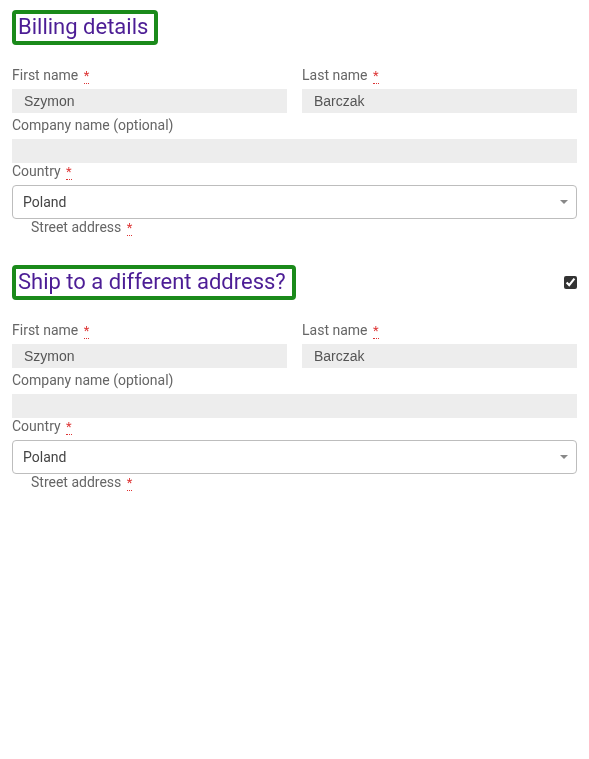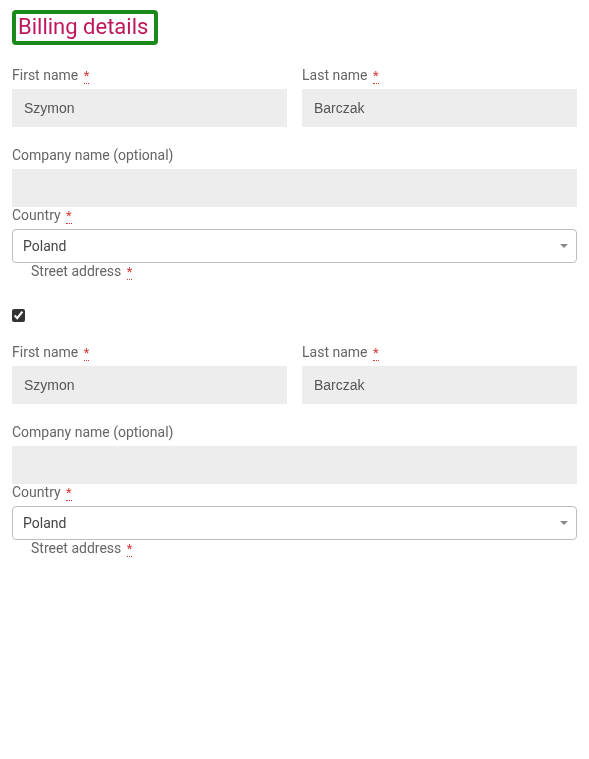--- a/index.html
+++ b/index.html
@@ -6,66 +6,66 @@
     body {
       font-family: -apple-system, BlinkMacSystemFont, "Segoe UI", Roboto, "Helvetica Neue", Arial, sans-serif;
       background: #fff;
       width: 589px;
       color: #555;
       padding: 10px 12px;
     }
     .section-heading {
       font-size: 22px;
       font-weight: 400;
-      color: #be185d;
+      color: #4c1d95;
       display: inline-block;
       border: 4px solid #1a8a1a;
       border-radius: 4px;
       padding: 0 6px 2px 2px;
       margin-bottom: 22px;
     }
     .form-row {
       display: flex;
       gap: 15px;
-      margin-bottom: 20px;
+      margin-bottom: 4px;
     }
     .form-col-half { flex: 1; }
     .form-col-full { width: 100%; }
     label {
       display: block;
       font-size: 14px;
       color: #666;
       margin-bottom: 6px;
     }
     .req {
       color: #d33;
       border-bottom: 1px dotted #d33;
       font-size: 13px;
       margin-left: 2px;
     }
     input[type="text"] {
       width: 100%;
-      height: 38px;
+      height: 24px;
       background: #ededed;
       border: none;
       padding: 0 12px;
       font-size: 14px;
       color: #555;
     }
     .short-input { width: 170px; }
     .select-wrap {
       position: relative;
       width: 100%;
       height: 34px;
       border: 1px solid #bdbdbd;
       border-radius: 4px;
       background: #fff;
       display: flex;
-      align-items: center;
-      padding: 0 10px;
+      align-items: flex-end;
+      padding: 8px 10px;
       font-size: 14px;
       color: #444;
       cursor: pointer;
     }
     .select-caret {
       position: absolute;
       right: 8px;
       top: 50%;
       transform: translateY(-50%);
       width: 0; height: 0;
@@ -129,20 +129,21 @@
 
 <div class="form-col-full cutoff">
   <label>
     <span>Street address</span>
     <span class="req">*</span>
   </label>
 </div>
 
 
 <div class="ship-header-row">
+  <h3 class="section-heading" style="margin-bottom:0">Ship to a different address?</h3>
   <input type="checkbox" checked="" style="">
 </div>
 
 <div class="form-row">
   <div class="form-col-half">
     <label>
       <span>First name</span>
       <span class="req">*</span>
     </label>
     <input type="text" class="short-input" value="Szymon" style="">

